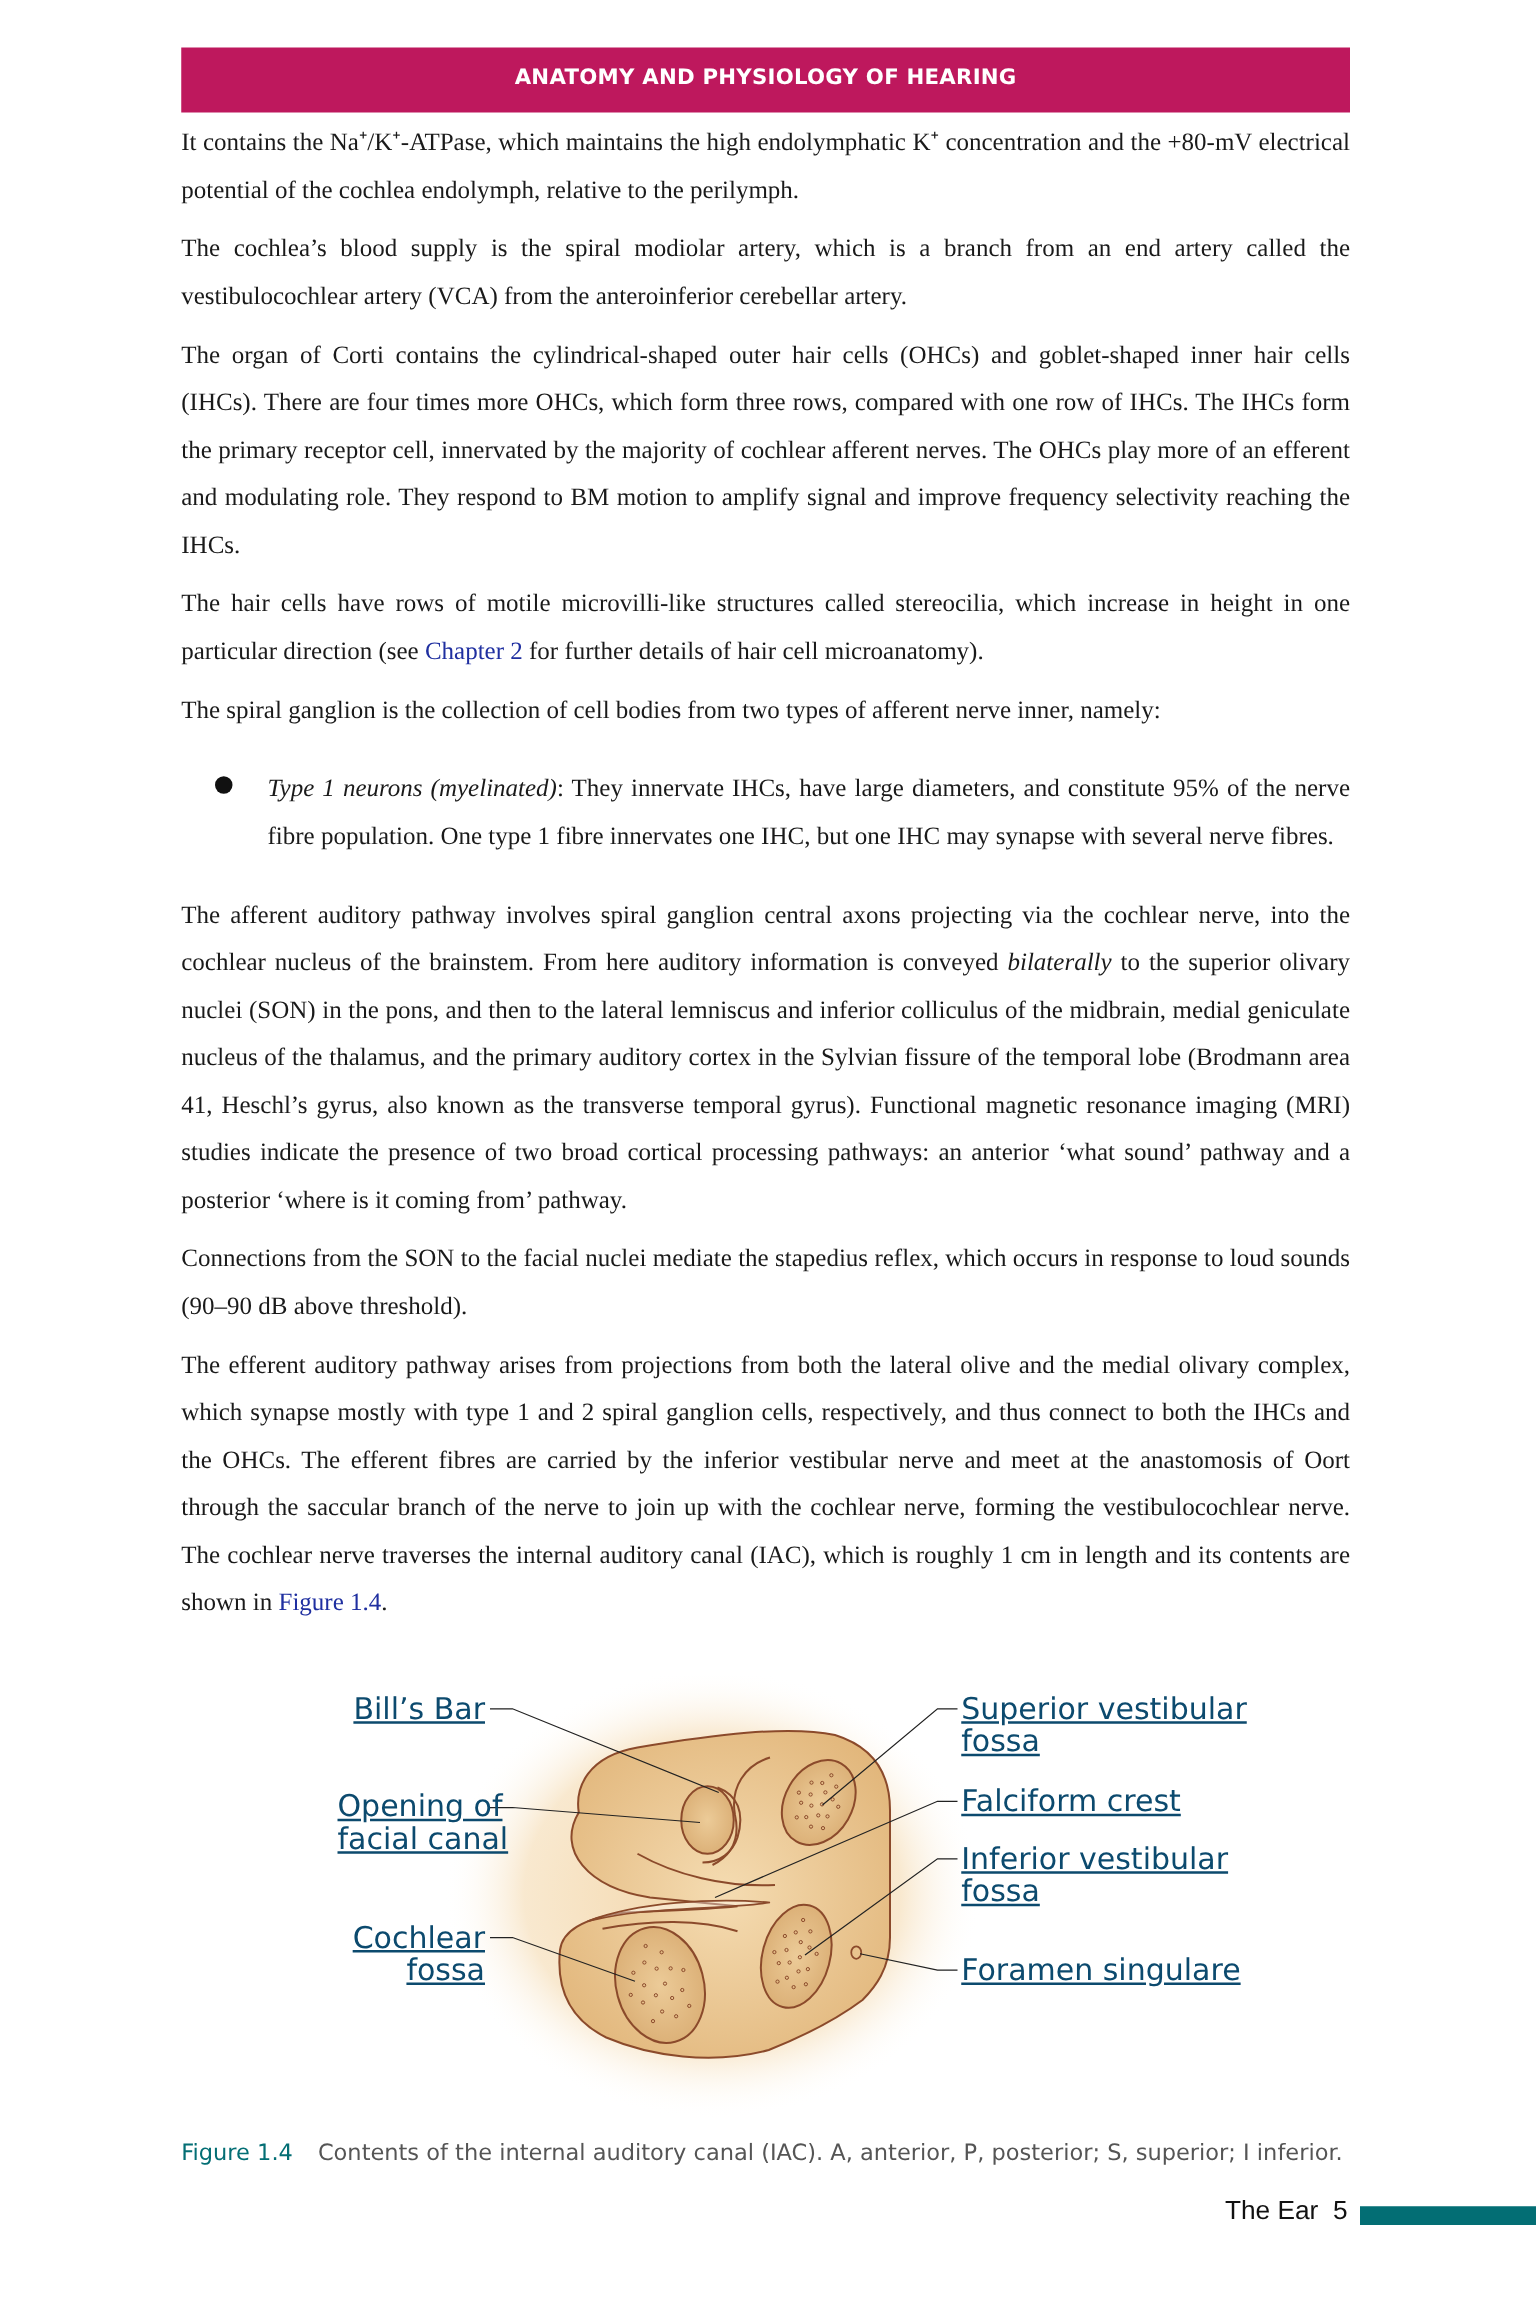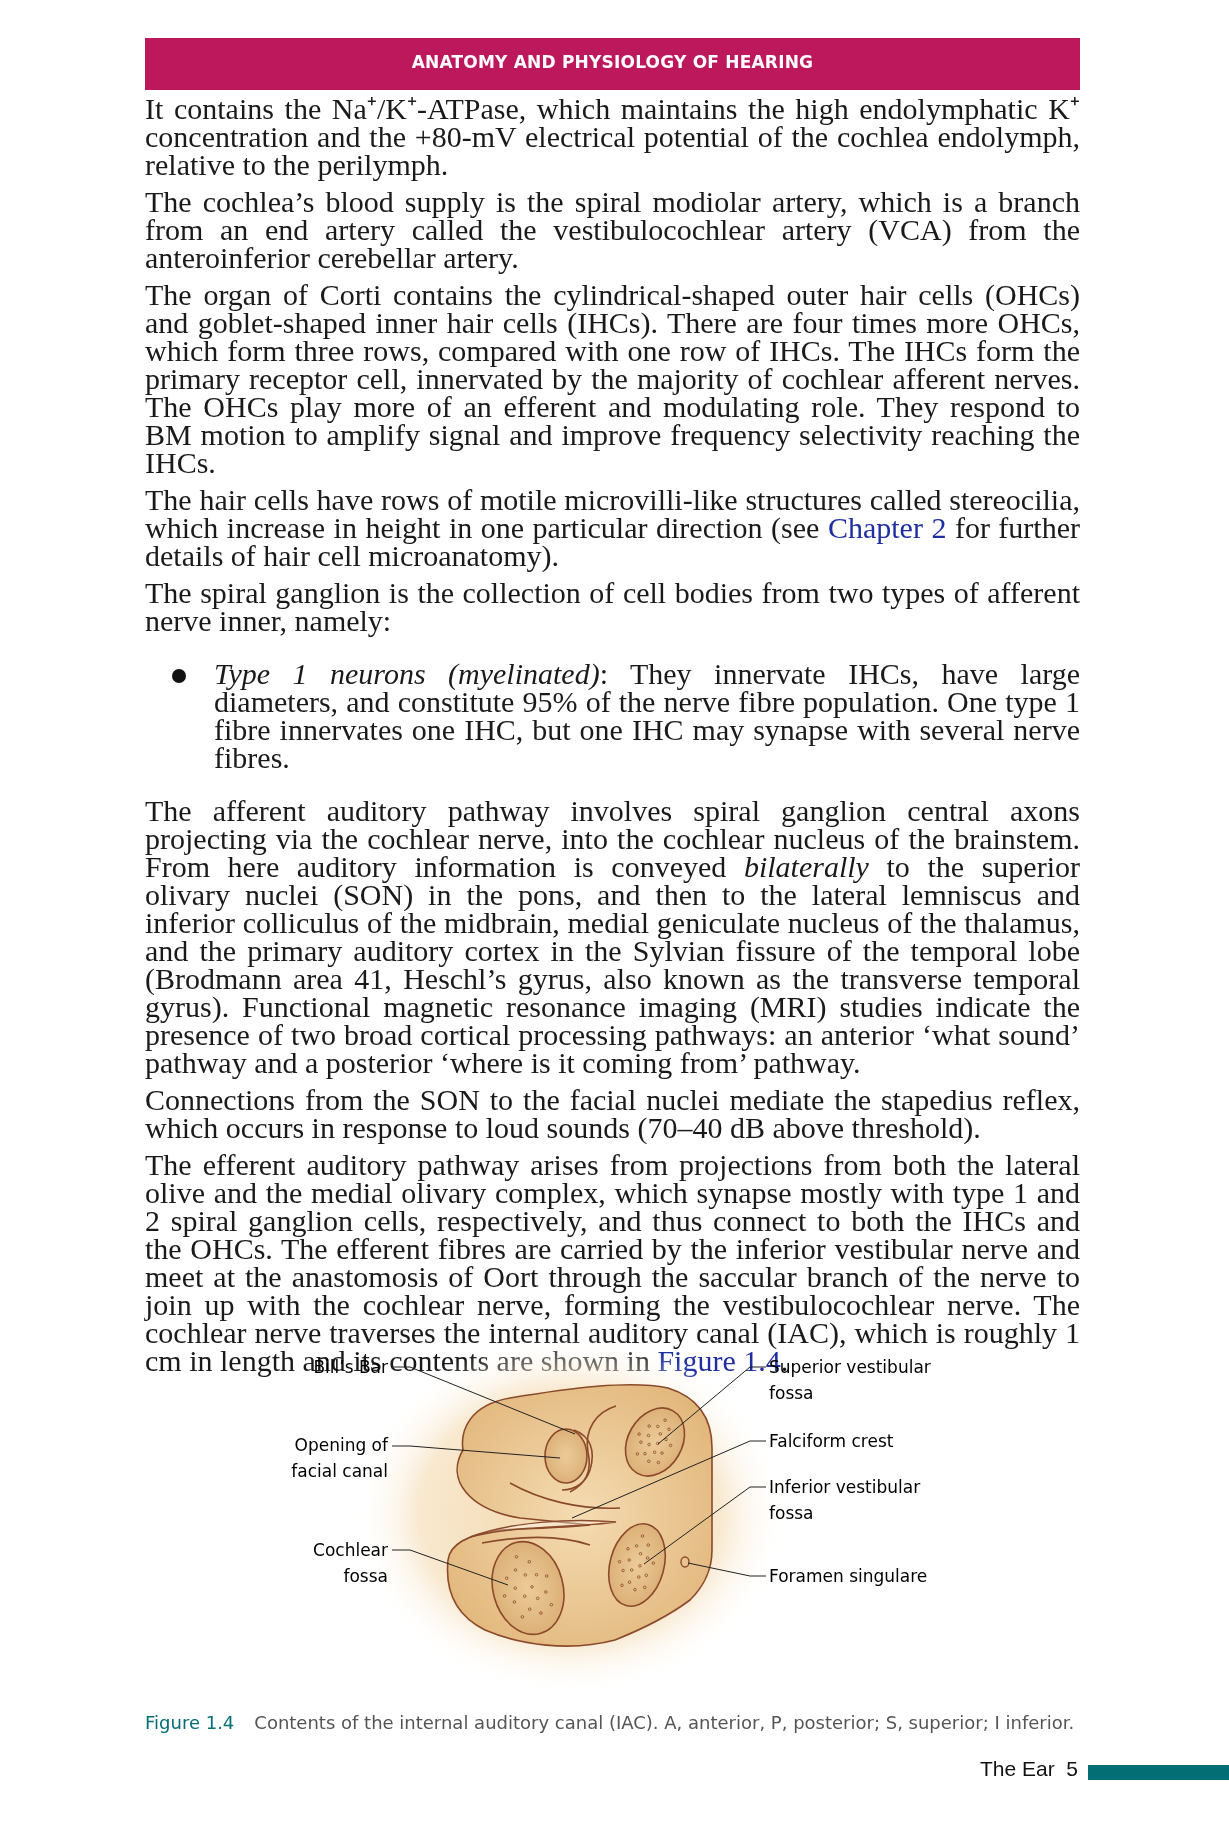--- a/index.html
+++ b/index.html
@@ -7,38 +7,38 @@
   .header-bar {
     position: absolute; left: 145px; top: 0; width: 935px; height: 52px;
     background: #be185d; color: #ffffff;
     font-family: "DejaVu Sans", sans-serif; font-weight: bold; font-size: 17px;
     letter-spacing: 0.2px;
     display: flex; align-items: flex-end; justify-content: center;
     padding-bottom: 18px; box-sizing: border-box; margin-top: 38px;
   }
   .body-text {
     position: absolute; left: 145px; top: 95px; width: 935px;
-    font-family: "Liberation Serif", serif; font-size: 30px; line-height: 28px;
+    font-family: "Liberation Serif", serif; font-size: 20px; line-height: 38px;
     color: #1a1a1a; text-align: justify;
   }
   .body-text p { margin: 0 0 9px 0; }
   .body-text a { color: #1f2fa0; text-decoration: none; }
   .body-text ul { list-style: none; margin: 25px 0 25px 0; padding: 0 0 0 69px; }
   .body-text li { position: relative; margin: 0; }
   .body-text li .bullet {
     position: absolute; left: -42px; top: 9px; width: 14px; height: 14px;
     border-radius: 50%; background: #111;
   }
   .figure {
     position: absolute; left: 270px; top: 1340px; width: 700px; height: 360px;
   }
   .figure svg { position: absolute; left: 0; top: 0; }
   .fig-label {
-    position: absolute; font-family: "DejaVu Sans", sans-serif; font-size: 17px;
-    line-height: 26px; color: #000000; white-space: nowrap;
+    position: absolute; font-family: "DejaVu Sans", sans-serif; font-size: 24px;
+    line-height: 26px; color: #0c4a6e; white-space: nowrap; text-decoration: underline;
   }
   .fig-label.left { text-align: right; }
   .caption {
     position: absolute; left: 145px; top: 1712px; width: 935px;
     font-family: "DejaVu Sans", sans-serif; font-size: 18px; color: #555;
     white-space: nowrap;
   }
   .caption .fig-num { color: #036e74; margin-right: 20px; }
   .footer-text {
     position: absolute; left: 970px; top: 1757px; width: 108px; text-align: right;
@@ -59,21 +59,21 @@
 <div class="body-text">
   <p>It contains the Na⁺/K⁺-ATPase, which maintains the high endolymphatic K⁺ concentration and the +80-mV electrical potential of the cochlea endolymph, relative to the perilymph.</p>
   <p>The cochlea’s blood supply is the spiral modiolar artery, which is a branch from an end artery called the vestibulocochlear artery (VCA) from the anteroinferior cerebellar artery.</p>
   <p>The organ of Corti contains the cylindrical-shaped outer hair cells (OHCs) and goblet-shaped inner hair cells (IHCs). There are four times more OHCs, which form three rows, compared with one row of IHCs. The IHCs form the primary receptor cell, innervated by the majority of cochlear afferent nerves. The OHCs play more of an efferent and modulating role. They respond to BM motion to amplify signal and improve frequency selectivity reaching the IHCs.</p>
   <p><span>The hair cells have rows of motile microvilli-like structures called stereocilia, which increase in height in one particular direction (see </span><a>Chapter 2</a><span> for further details of hair cell microanatomy).</span></p>
   <p>The spiral ganglion is the collection of cell bodies from two types of afferent nerve inner, namely:</p>
   <ul>
     <li><span class="bullet"></span><em>Type 1 neurons (myelinated)</em><span>: They innervate IHCs, have large diameters, and constitute 95% of the nerve fibre population. One type 1 fibre innervates one IHC, but one IHC may synapse with several nerve fibres.</span></li>
   </ul>
   <p><span>The afferent auditory pathway involves spiral ganglion central axons projecting via the cochlear nerve, into the cochlear nucleus of the brainstem. From here auditory information is conveyed </span><em>bilaterally</em><span> to the superior olivary nuclei (SON) in the pons, and then to the lateral lemniscus and inferior colliculus of the midbrain, medial geniculate nucleus of the thalamus, and the primary auditory cortex in the Sylvian fissure of the temporal lobe (Brodmann area 41, Heschl’s gyrus, also known as the transverse temporal gyrus). Functional magnetic resonance imaging (MRI) studies indicate the presence of two broad cortical processing pathways: an anterior ‘what sound’ pathway and a posterior ‘where is it coming from’ pathway.</span></p>
-  <p>Connections from the SON to the facial nuclei mediate the stapedius reflex, which occurs in response to loud sounds (70–40 dB above threshold).</p>
+  <p>Connections from the SON to the facial nuclei mediate the stapedius reflex, which occurs in response to loud sounds (90–90 dB above threshold).</p>
   <p><span>The efferent auditory pathway arises from projections from both the lateral olive and the medial olivary complex, which synapse mostly with type 1 and 2 spiral ganglion cells, respectively, and thus connect to both the IHCs and the OHCs. The efferent fibres are carried by the inferior vestibular nerve and meet at the anastomosis of Oort through the saccular branch of the nerve to join up with the cochlear nerve, forming the vestibulocochlear nerve. The cochlear nerve traverses the internal auditory canal (IAC), which is roughly 1 cm in length and its contents are shown in </span><a>Figure 1.4</a><span>.</span></p>
 </div>
 
 <div class="figure">
   <svg width="700" height="360" viewBox="0 0 700 360">
     <defs>
       <radialGradient id="glow" cx="0.5" cy="0.5" r="0.5">
         <stop offset="0" stop-color="#f2d4a6" stop-opacity="1"></stop>
         <stop offset="0.7" stop-color="#f7e3c3" stop-opacity="0.8"></stop>
         <stop offset="1" stop-color="#ffffff" stop-opacity="0"></stop>

